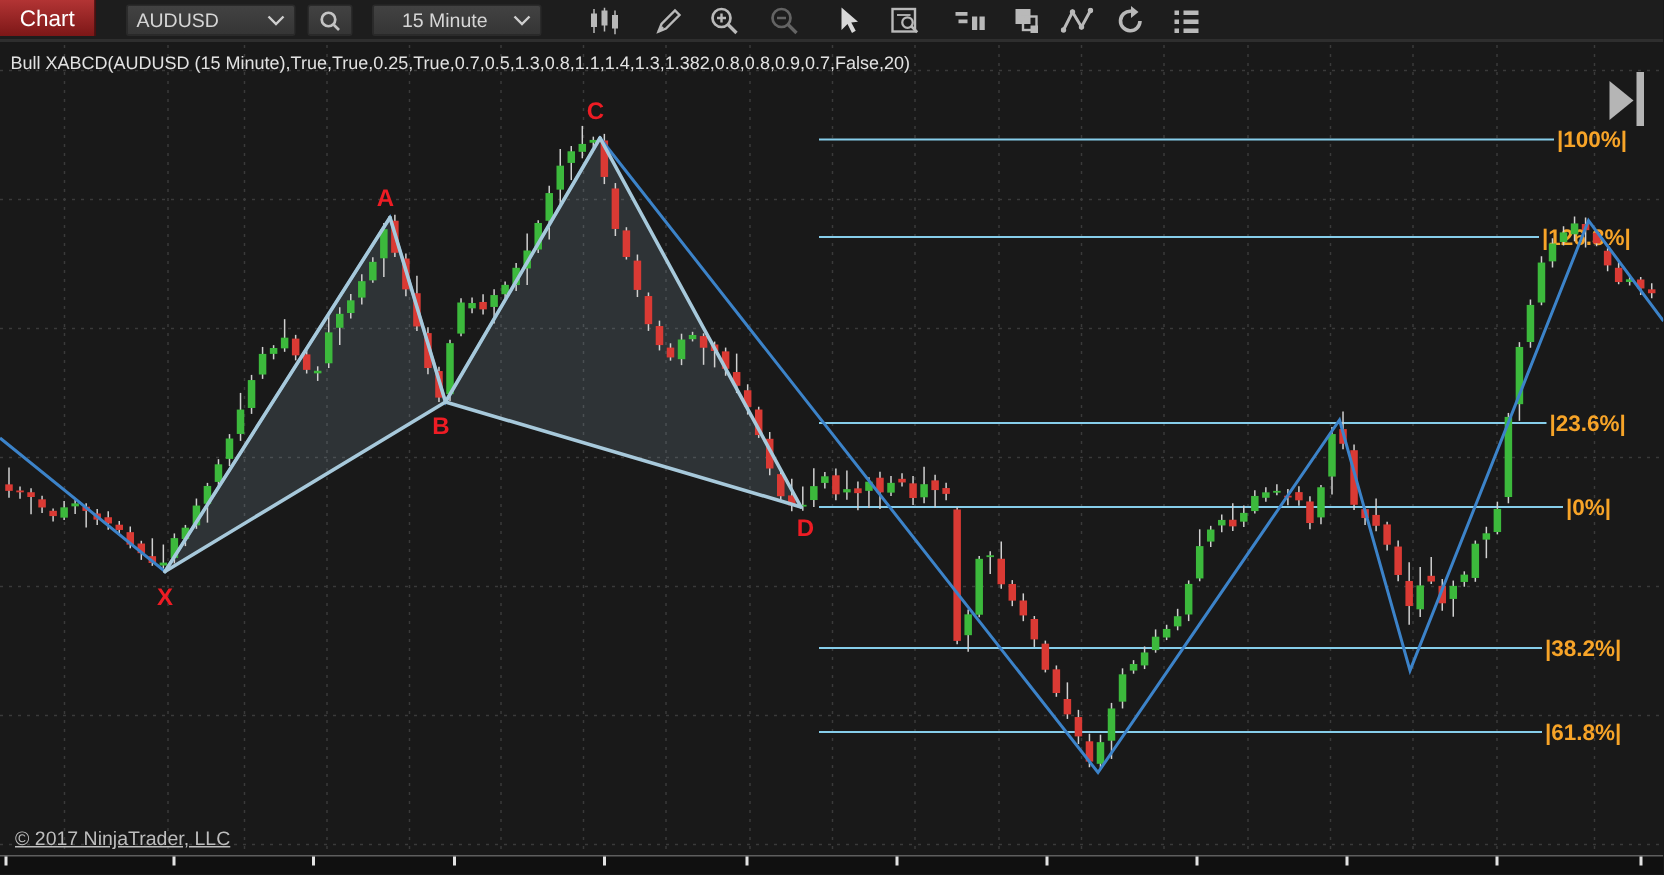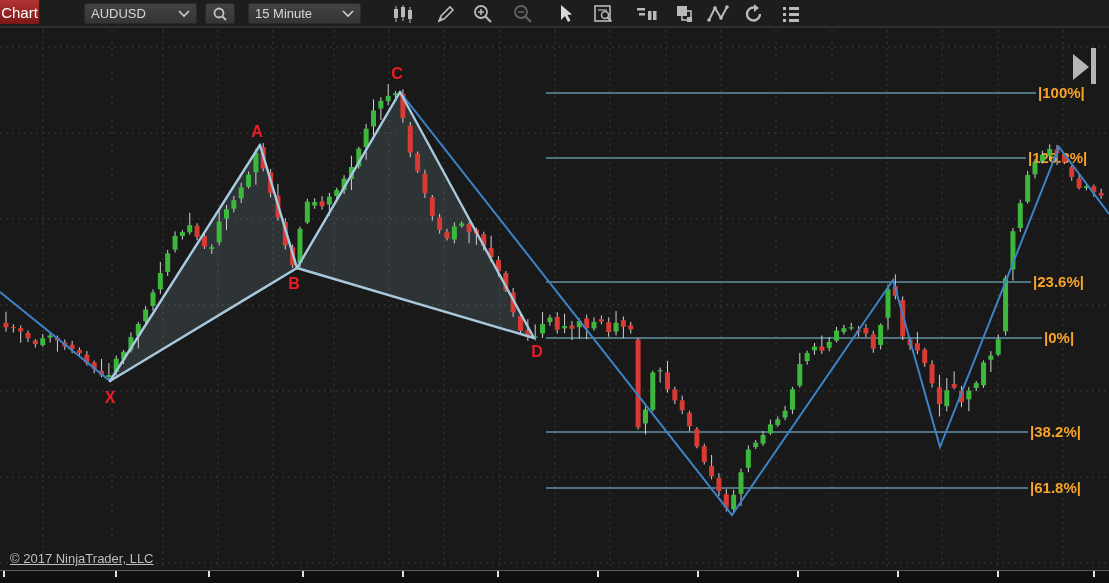--- a/index.html
+++ b/index.html
@@ -2,30 +2,30 @@
 <html><head>
 <meta charset="utf-8">
 <style>
   html,body{margin:0;padding:0;background:#191919;}
   *{box-sizing:border-box;}
   #app{position:relative;width:1109px;height:583px;overflow:hidden;background:#191919;
        font-family:"Liberation Sans",sans-serif;}
   
   #toolbar{position:absolute;left:0;top:0;width:1109px;height:28px;background:#1d1d1d;
            border-bottom:2px solid #2e2e2e;z-index:30;}
-  #chart-tab{position:absolute;left:0;top:0;width:40px;height:24px;
+  #chart-tab{position:absolute;left:0;top:0;width:64px;height:24px;
              background:linear-gradient(#b23434,#7c1717);color:#ffffff;font-size:15px;
              display:flex;align-items:center;justify-content:center;border-right:1px solid #4a0f0f;}
   .combo{position:absolute;top:3px;height:21px;background:linear-gradient(#424242,#353535);
          border:1px solid #2a2a2a;border-radius:2px;color:#d6d6d6;font-size:13px;
          display:flex;align-items:center;padding:0 6px;}
   .combo .val{flex:1;}
   .combo svg{margin-left:4px;}
   #combo-instrument{left:84px;width:113px;}
-  #combo-interval{left:248px;width:113px;}
+  #combo-interval{left:248px;width:113px;text-align:center;}
   #search-btn{position:absolute;left:205px;top:3px;width:30px;height:21px;background:linear-gradient(#424242,#353535);
               border:1px solid #2a2a2a;border-radius:2px;display:flex;align-items:center;justify-content:center;}
   .tbicon{position:absolute;top:2px;width:26px;height:24px;display:flex;align-items:center;justify-content:center;}
   .dim{opacity:.45;}
   
   #chart-svg{position:absolute;left:0;top:0;width:1109px;height:583px;z-index:5;}
   #indicator-label{position:absolute;left:7px;top:35px;font-size:12px;color:#e2e2e2;z-index:10;white-space:nowrap;}
   #copyright{position:absolute;left:10px;top:551px;font-size:13px;color:#bdbdbd;z-index:10;text-decoration:underline;}
   
   #time-axis{position:absolute;left:0;top:570px;width:1109px;height:13px;background:#101010;
@@ -401,20 +401,21 @@
         <text x="294" y="289" fill="#ee1c24" font-size="16" font-weight="bold" text-anchor="middle">B</text>
         <text x="397" y="79" fill="#ee1c24" font-size="16" font-weight="bold" text-anchor="middle">C</text>
         <text x="537" y="357" fill="#ee1c24" font-size="16" font-weight="bold" text-anchor="middle">D</text>
       </g>
       <g>
         <polygon points="1073,54 1073,80 1089,67" fill="#b5b5b5"></polygon>
         <rect x="1091" y="48" width="5" height="36" fill="#b5b5b5"></rect>
       </g>
     </svg>
 
+  <div id="indicator-label">Bull XABCD(AUDUSD (15 Minute),True,True,0.25,True,0.7,0.5,1.3,0.8,1.1,1.4,1.3,1.382,0.8,0.8,0.9,0.7,False,20)</div>
   <div id="copyright">© 2017 NinjaTrader, LLC</div>
 
   <div id="toolbar">
     <div id="chart-tab">
       <span>Chart</span>
     </div>
 
     <div class="combo" id="combo-instrument">
       <span class="val">AUDUSD</span>
       <svg width="12" height="8">

